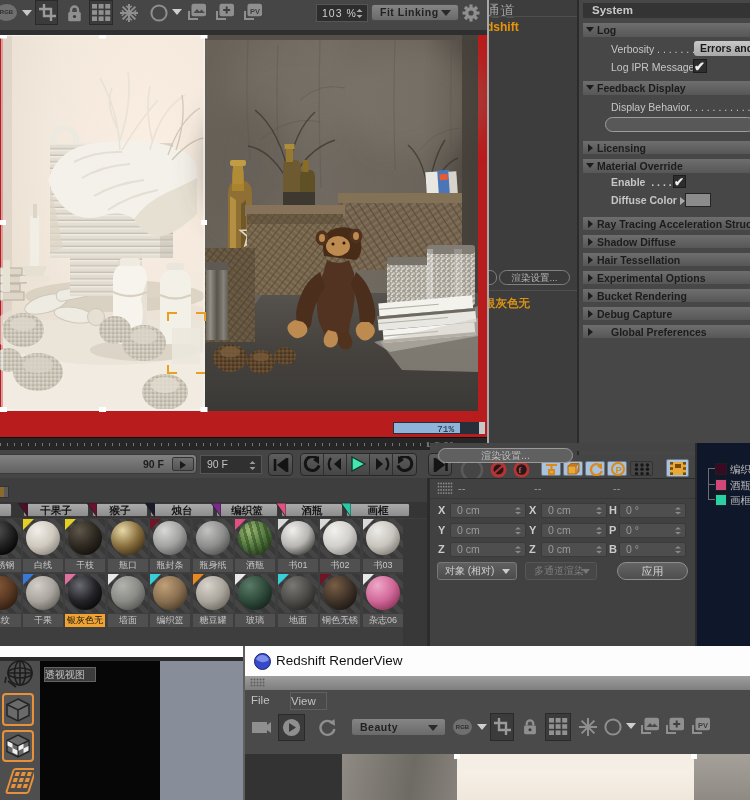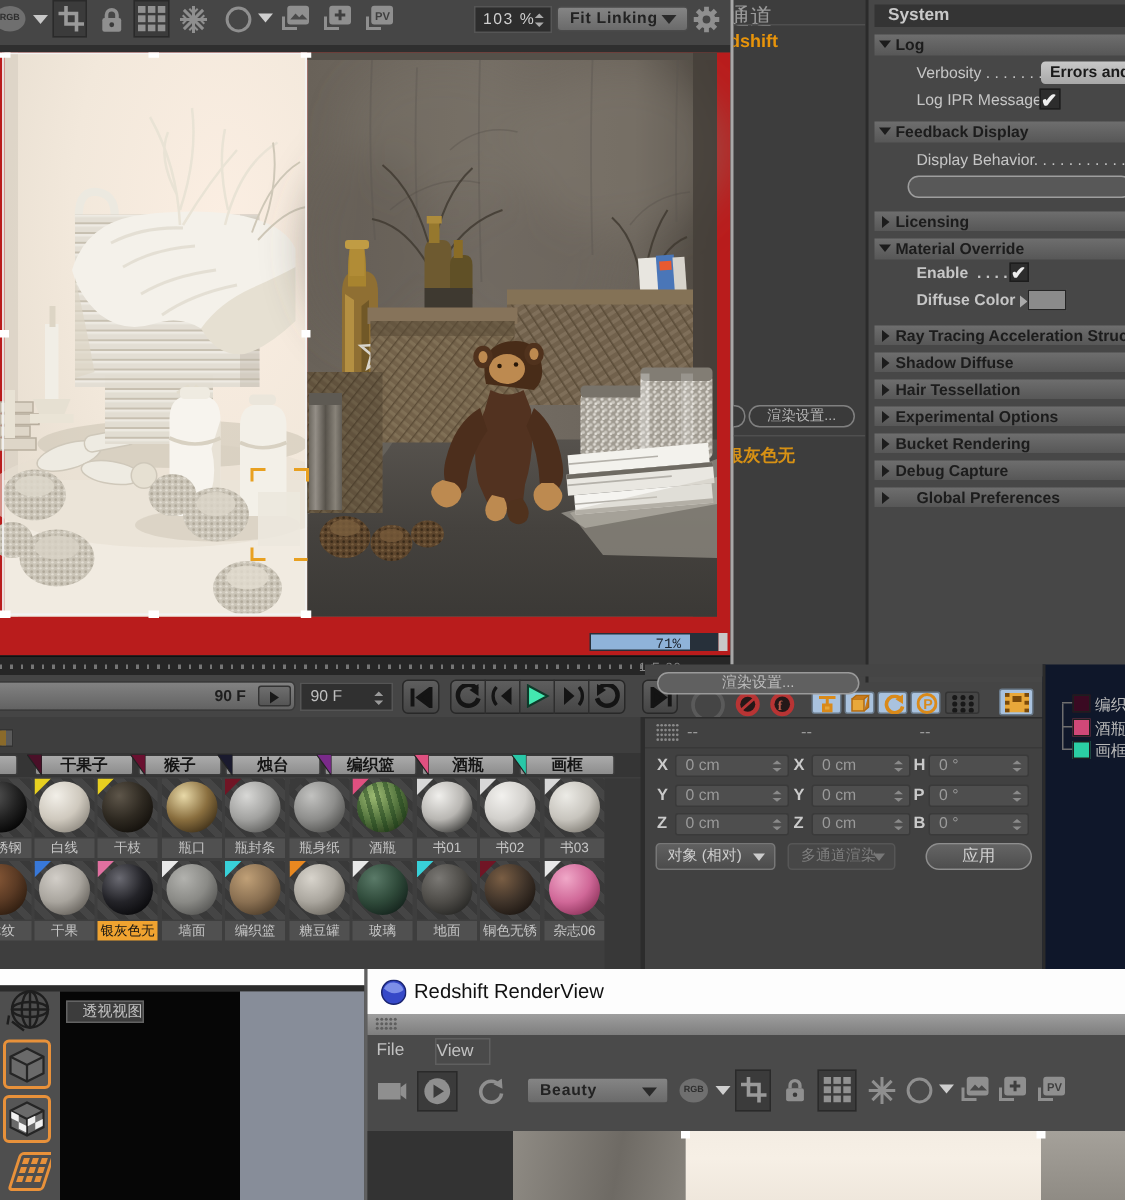--- a/index.html
+++ b/index.html
@@ -806,21 +806,21 @@
             <rect x="9" y="11" width="4" height="4"></rect>
             <rect x="15" y="11" width="4" height="4"></rect>
             <rect x="21" y="11" width="4" height="4"></rect>
             <rect x="9" y="17" width="4" height="4"></rect>
             <rect x="15" y="17" width="4" height="4"></rect>
             <rect x="21" y="17" width="4" height="4"></rect>
           </g>
         </g>
       </svg>
  <div class="ab" style="left:40px;top:4px;width:120px;height:139px;background:#060606"></div>
- <div class="ab" style="left:44px;top:10px;width:52px;height:15px;background:#3c3c3c;border:1px solid #636363;color:#c2c2c2;font-size:10px;line-height:13px;text-align:right;white-space:nowrap">透视视图</div>
+ <div class="ab" style="left:44px;top:10px;width:52px;height:15px;background:#3c3c3c;border:1px solid #636363;color:#c2c2c2;font-size:10px;line-height:13px;text-align:left;white-space:nowrap">透视视图</div>
  <div class="ab" style="left:160px;top:4px;width:83px;height:139px;background:#878d99"></div>
 </div>
 <div class="ab" id="rview" style="left:243px;top:646px;width:507px;height:154px;background:#4a4a4a;border-left:2px solid #606060">
  <div class="ab" style="left:0;top:0;width:507px;height:30px;background:#fdfdfd"></div>
  <svg class="ab" style="left:9px;top:7px" width="17" height="17" viewBox="0 0 17 17">
         <circle cx="8.5" cy="8.5" r="8" fill="#3649c8"></circle>
         <path d="M2 6a7 7 0 0 1 13 1c-4 3-9 3-13-1z" fill="#7d8fe8"></path>
         <circle cx="8.5" cy="8.5" r="8" fill="none" stroke="#1a2470" stroke-width="1"></circle>
       </svg>
  <div class="ab" style="left:31px;top:7px;color:#111;font-size:13.5px;white-space:nowrap">Redshift RenderView</div>

